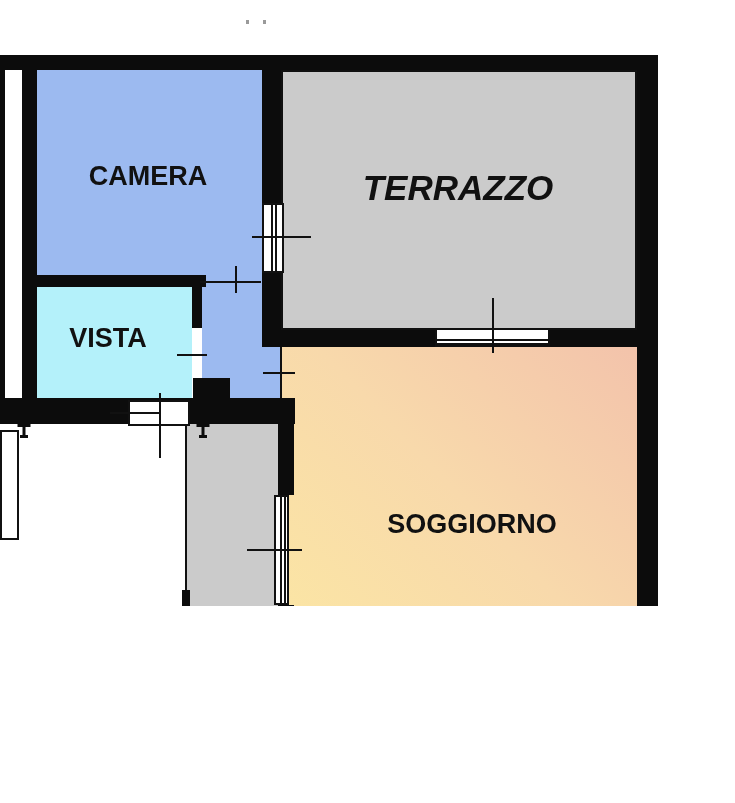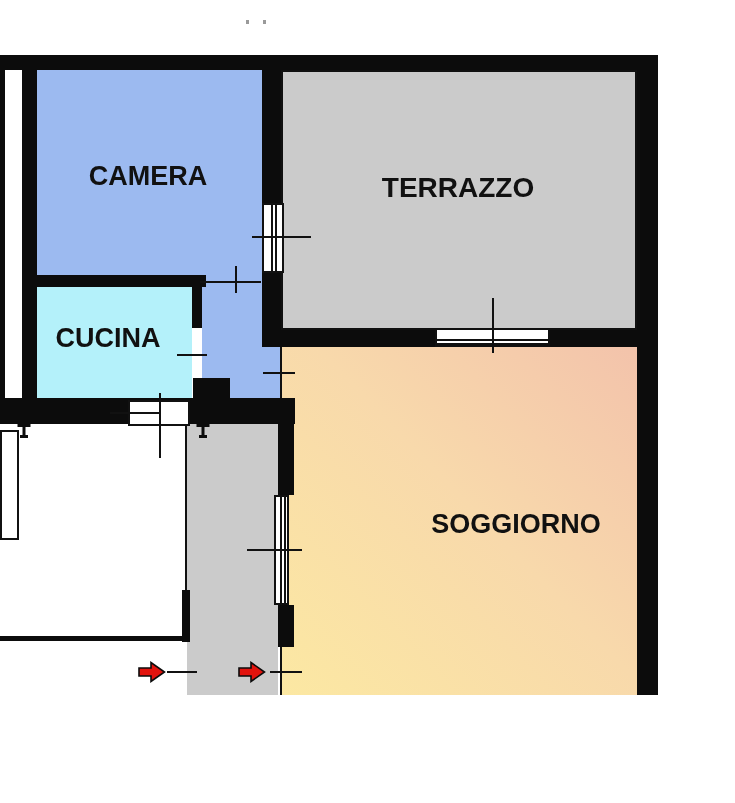--- a/index.html
+++ b/index.html
@@ -1,17 +1,17 @@
 <!DOCTYPE html>
 <html><head>
 <meta charset="utf-8">
 <style>
   html,body{margin:0;padding:0;background:#ffffff;}
   .plan{
-    position:relative;width:735px;height:695px;background:#ffffff;overflow:hidden;
+    position:relative;width:735px;height:606px;background:#ffffff;overflow:hidden;
     font-family:"Liberation Sans","DejaVu Sans",sans-serif;
   }
   .abs{position:absolute;}
   .wall{position:absolute;background:#0c0c0c;}
   .thin{position:absolute;background:#111111;}
   .room-label{
     position:absolute;transform:translate(-50%,-50%);
     font-weight:bold;color:#111111;font-size:27px;letter-spacing:0px;
     white-space:nowrap;text-align:center;
   }
@@ -107,19 +107,19 @@
   </svg>
 
   <svg class="abs" style="left:138px;top:661px;" width="28" height="22" viewBox="0 0 28 22">
     <polygon points="1,7 13,7 13,1.5 26.5,11 13,20.5 13,15 1,15" fill="#e2130d" stroke="#0c0c0c" stroke-width="1.6"></polygon>
   </svg>
   <svg class="abs" style="left:238px;top:661px;" width="28" height="22" viewBox="0 0 28 22">
     <polygon points="1,7 13,7 13,1.5 26.5,11 13,20.5 13,15 1,15" fill="#e2130d" stroke="#0c0c0c" stroke-width="1.6"></polygon>
   </svg>
 
   <div class="room-label" style="left:148px;top:176px;">CAMERA</div>
-  <div class="room-label" style="left:458px;top:188px;font-size:28px;">TERRAZZO</div>
-  <div class="room-label" style="left:108px;top:338px;">CUCINA</div>
-  <div class="room-label" style="left:472px;top:524px;line-height:36px;margin-left:44px;">
+  <div class="room-label" style="left:458px;top:188px;font-size:35px;font-style:italic;">TERRAZZO</div>
+  <div class="room-label" style="left:108px;top:338px;">VISTA</div>
+  <div class="room-label" style="left:472px;top:524px;line-height:36px;">
     <div>SOGGIORNO</div>
   </div>
 
 </div>
 
 </body></html>

